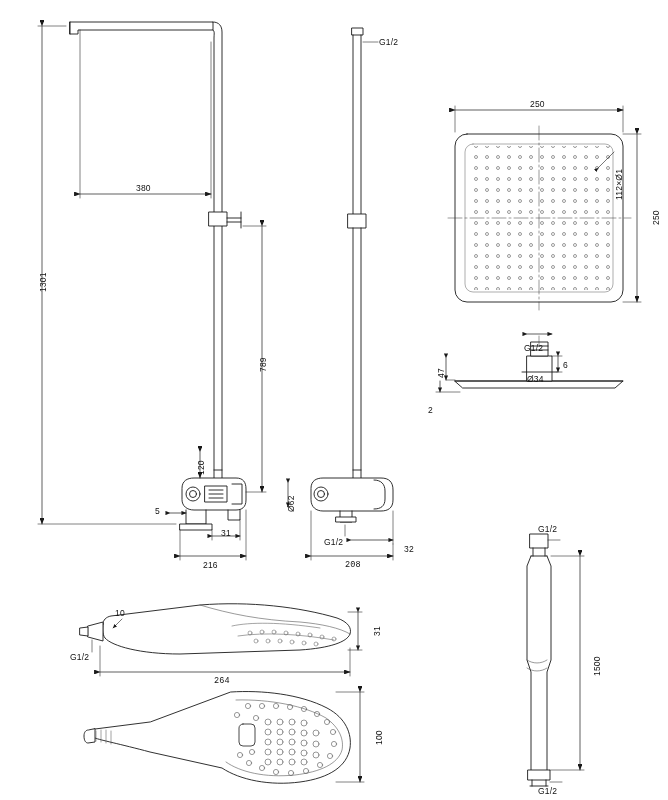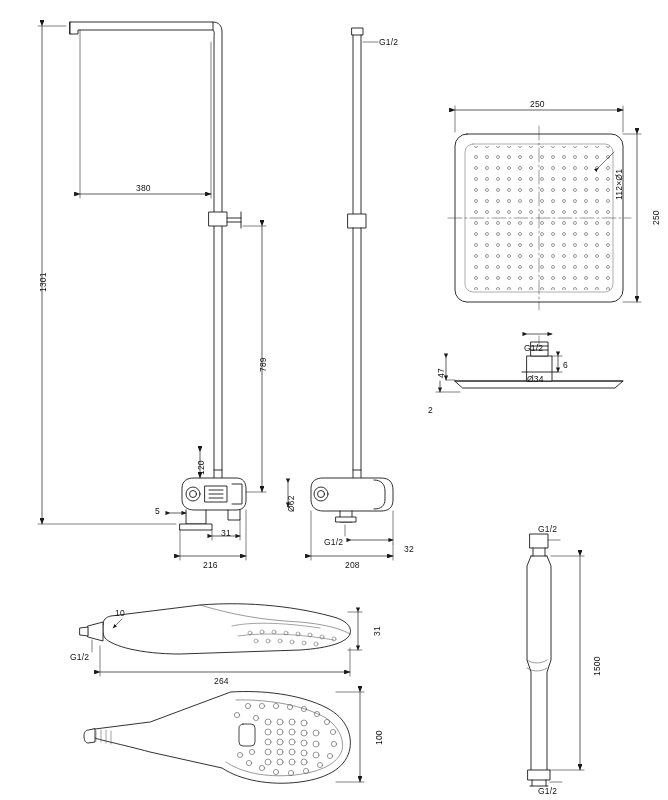--- a/index.html
+++ b/index.html
@@ -313,35 +313,35 @@
   <div class="dim-label rot" style="left:258px; top:372px;">789</div>
   <div class="dim-label rot" style="left:196px; top:475px;">120</div>
   <div class="dim-label" style="left:155px; top:506px;">5</div>
   <div class="dim-label" style="left:221px; top:528px;">31</div>
   <div class="dim-label" style="left:203px; top:560px;">216</div>
 
   <div class="dim-label" style="left:379px; top:37px;">G1/2</div>
   <div class="dim-label rot" style="left:286px; top:512px;">Ø62</div>
   <div class="dim-label" style="left:324px; top:537px;">G1/2</div>
   <div class="dim-label" style="left:404px; top:544px;">32</div>
-  <div class="dim-label" style="left:345px; top:560px;">208</div>
+  <div class="dim-label" style="left:345px; top:560px;font-family:Liberation Mono, monospace;">208</div>
 
   <div class="dim-label" style="left:530px; top:99px;">250</div>
   <div class="dim-label rot" style="left:651px; top:225px;">250</div>
   <div class="dim-label rot" style="left:614px; top:200px;">112×Ø1</div>
 
   <div class="dim-label" style="left:527px; top:336px;margin-top:38px;">Ø34</div>
   <div class="dim-label" style="left:524px; top:343px;">G1/2</div>
   <div class="dim-label" style="left:563px; top:360px;">6</div>
   <div class="dim-label rot" style="left:436px; top:378px;">47</div>
   <div class="dim-label" style="left:428px; top:405px;">2</div>
 
   <div class="dim-label" style="left:115px; top:608px;text-align:right;">10</div>
   <div class="dim-label" style="left:70px; top:652px;">G1/2</div>
   <div class="dim-label rot" style="left:372px; top:636px;">31</div>
-  <div class="dim-label" style="left:214px; top:676px;">264</div>
+  <div class="dim-label" style="left:214px; top:676px;font-family:Liberation Mono, monospace;">264</div>
   <div class="dim-label rot" style="left:374px; top:745px;">100</div>
 
   <div class="dim-label" style="left:538px; top:524px;">G1/2</div>
   <div class="dim-label rot" style="left:592px; top:676px;">1500</div>
   <div class="dim-label" style="left:538px; top:786px;">G1/2</div>
 
 </div>
 
 </body></html>

